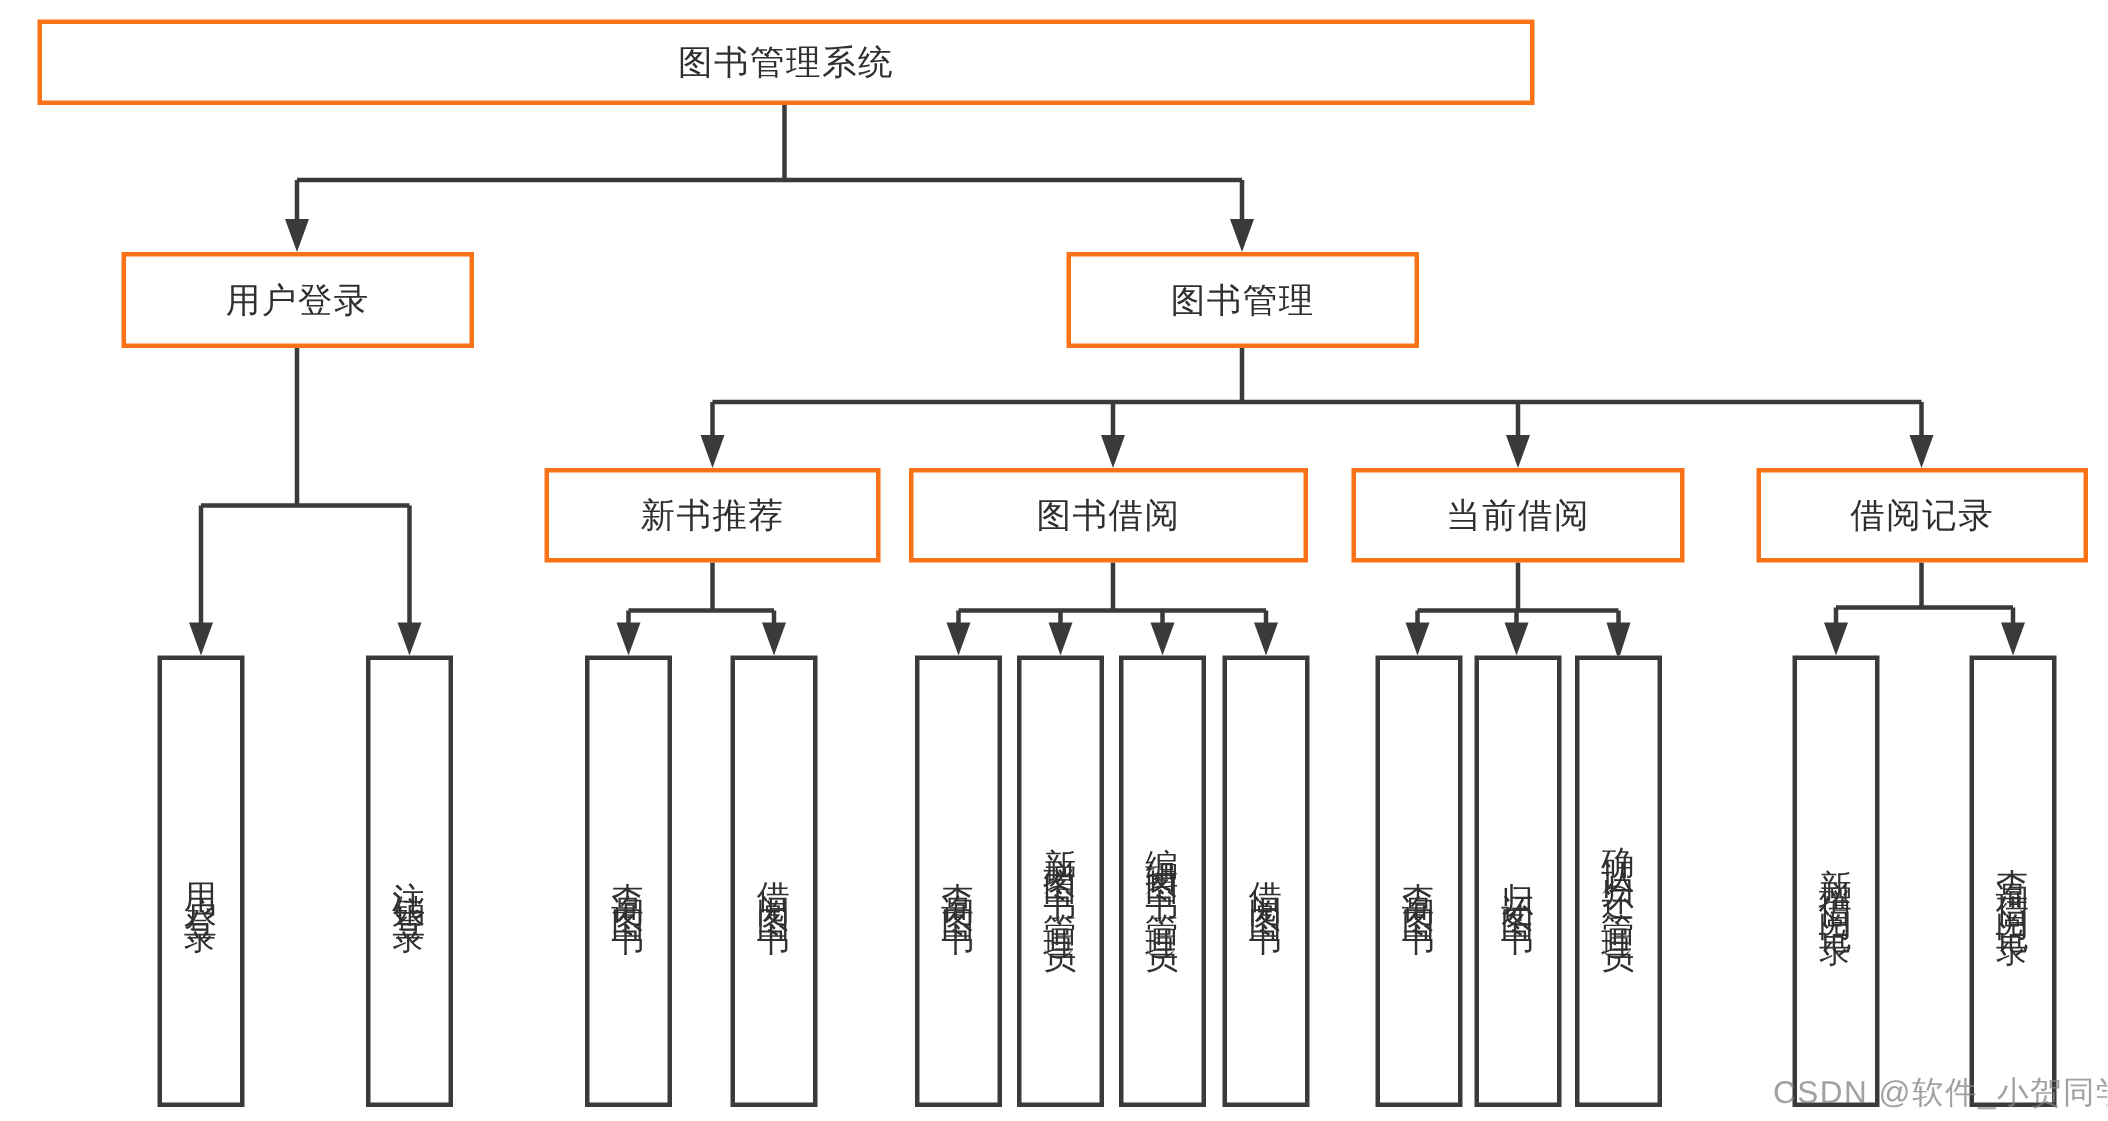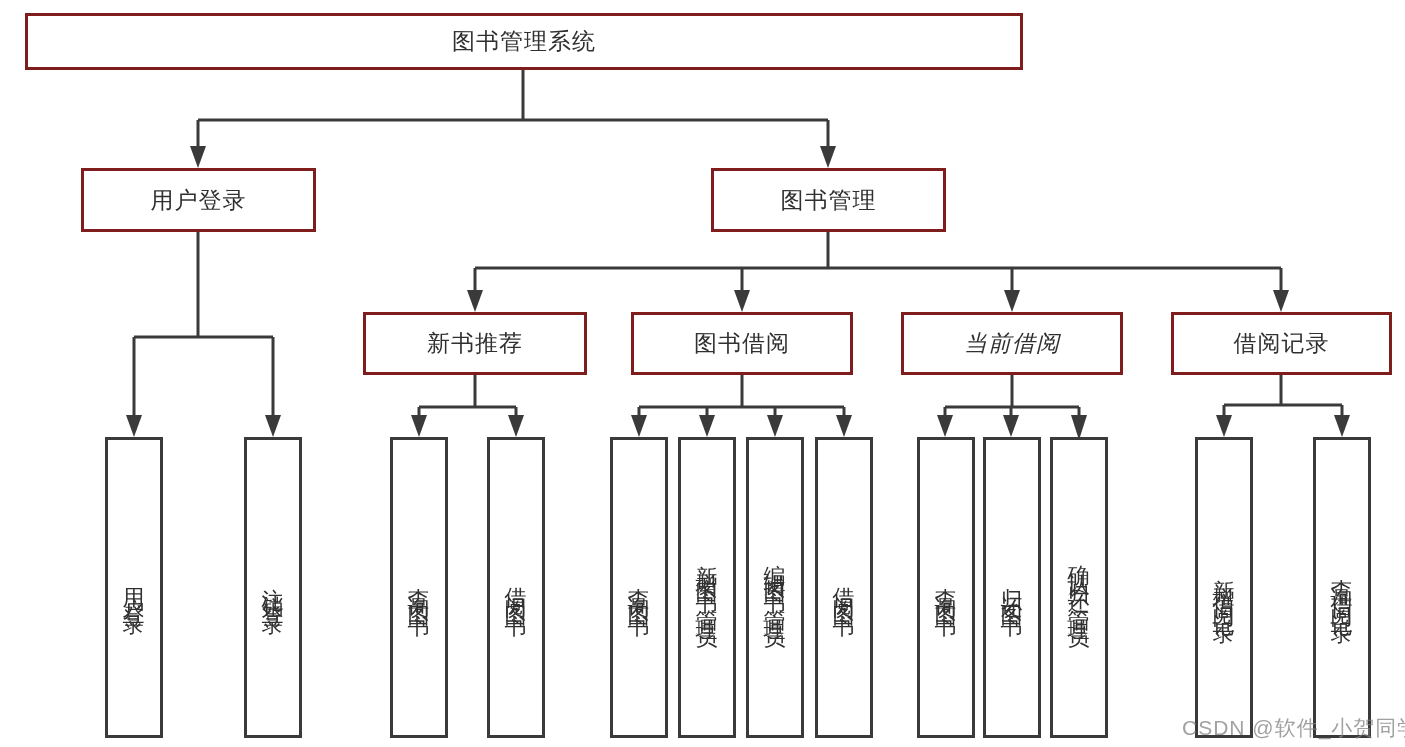--- a/index.html
+++ b/index.html
@@ -3,21 +3,21 @@
 <meta charset="utf-8">
 <style>
   html,body{margin:0;padding:0;background:#ffffff;}
   #stage{
     position:relative;width:1405px;height:747px;background:#ffffff;
     font-family:"Liberation Sans",sans-serif;color:#303030;overflow:hidden;
   }
   #connectors{position:absolute;left:0;top:0;width:1405px;height:747px;z-index:1;pointer-events:none;}
   .hbox{
     position:absolute;box-sizing:border-box;background:#ffffff;
-    border:3px solid #7f1d1d;display:flex;align-items:center;justify-content:center;
+    border:3px solid #f97316;display:flex;align-items:center;justify-content:center;
     z-index:2;
   }
   .hbox span{font-size:23px;color:#303030;letter-spacing:1px;}
   .vbox{
     position:absolute;box-sizing:border-box;background:#ffffff;
     border:3px solid #3a3a3a;display:flex;align-items:center;justify-content:center;
     top:437px;width:58px;height:301px;z-index:2;
   }
   .vbox span{
     writing-mode:vertical-rl;text-orientation:mixed;
@@ -94,24 +94,24 @@
   <div class="hbox" style="left:81px;top:168px;width:235px;height:64px;">
     <span>用户登录</span>
   </div>
   <div class="hbox" style="left:363px;top:312px;width:224px;height:63px;">
     <span>新书推荐</span>
   </div>
 
   <div class="hbox" style="left:711px;top:168px;width:235px;height:64px;">
     <span>图书管理</span>
   </div>
-  <div class="hbox" style="left:631px;top:312px;width:222px;height:63px;">
+  <div class="hbox" style="left:606px;top:312px;width:266px;height:63px;">
     <span>图书借阅</span>
   </div>
-  <div class="hbox" style="left:901px;top:312px;width:222px;height:63px;font-style:italic;">
+  <div class="hbox" style="left:901px;top:312px;width:222px;height:63px;">
     <span>当前借阅</span>
   </div>
   <div class="hbox" style="left:1171px;top:312px;width:221px;height:63px;">
     <span>借阅记录</span>
   </div>
 
   <div class="vbox" style="left:105px;">
     <span>用户登录</span>
   </div>
   <div class="vbox" style="left:244px;">

